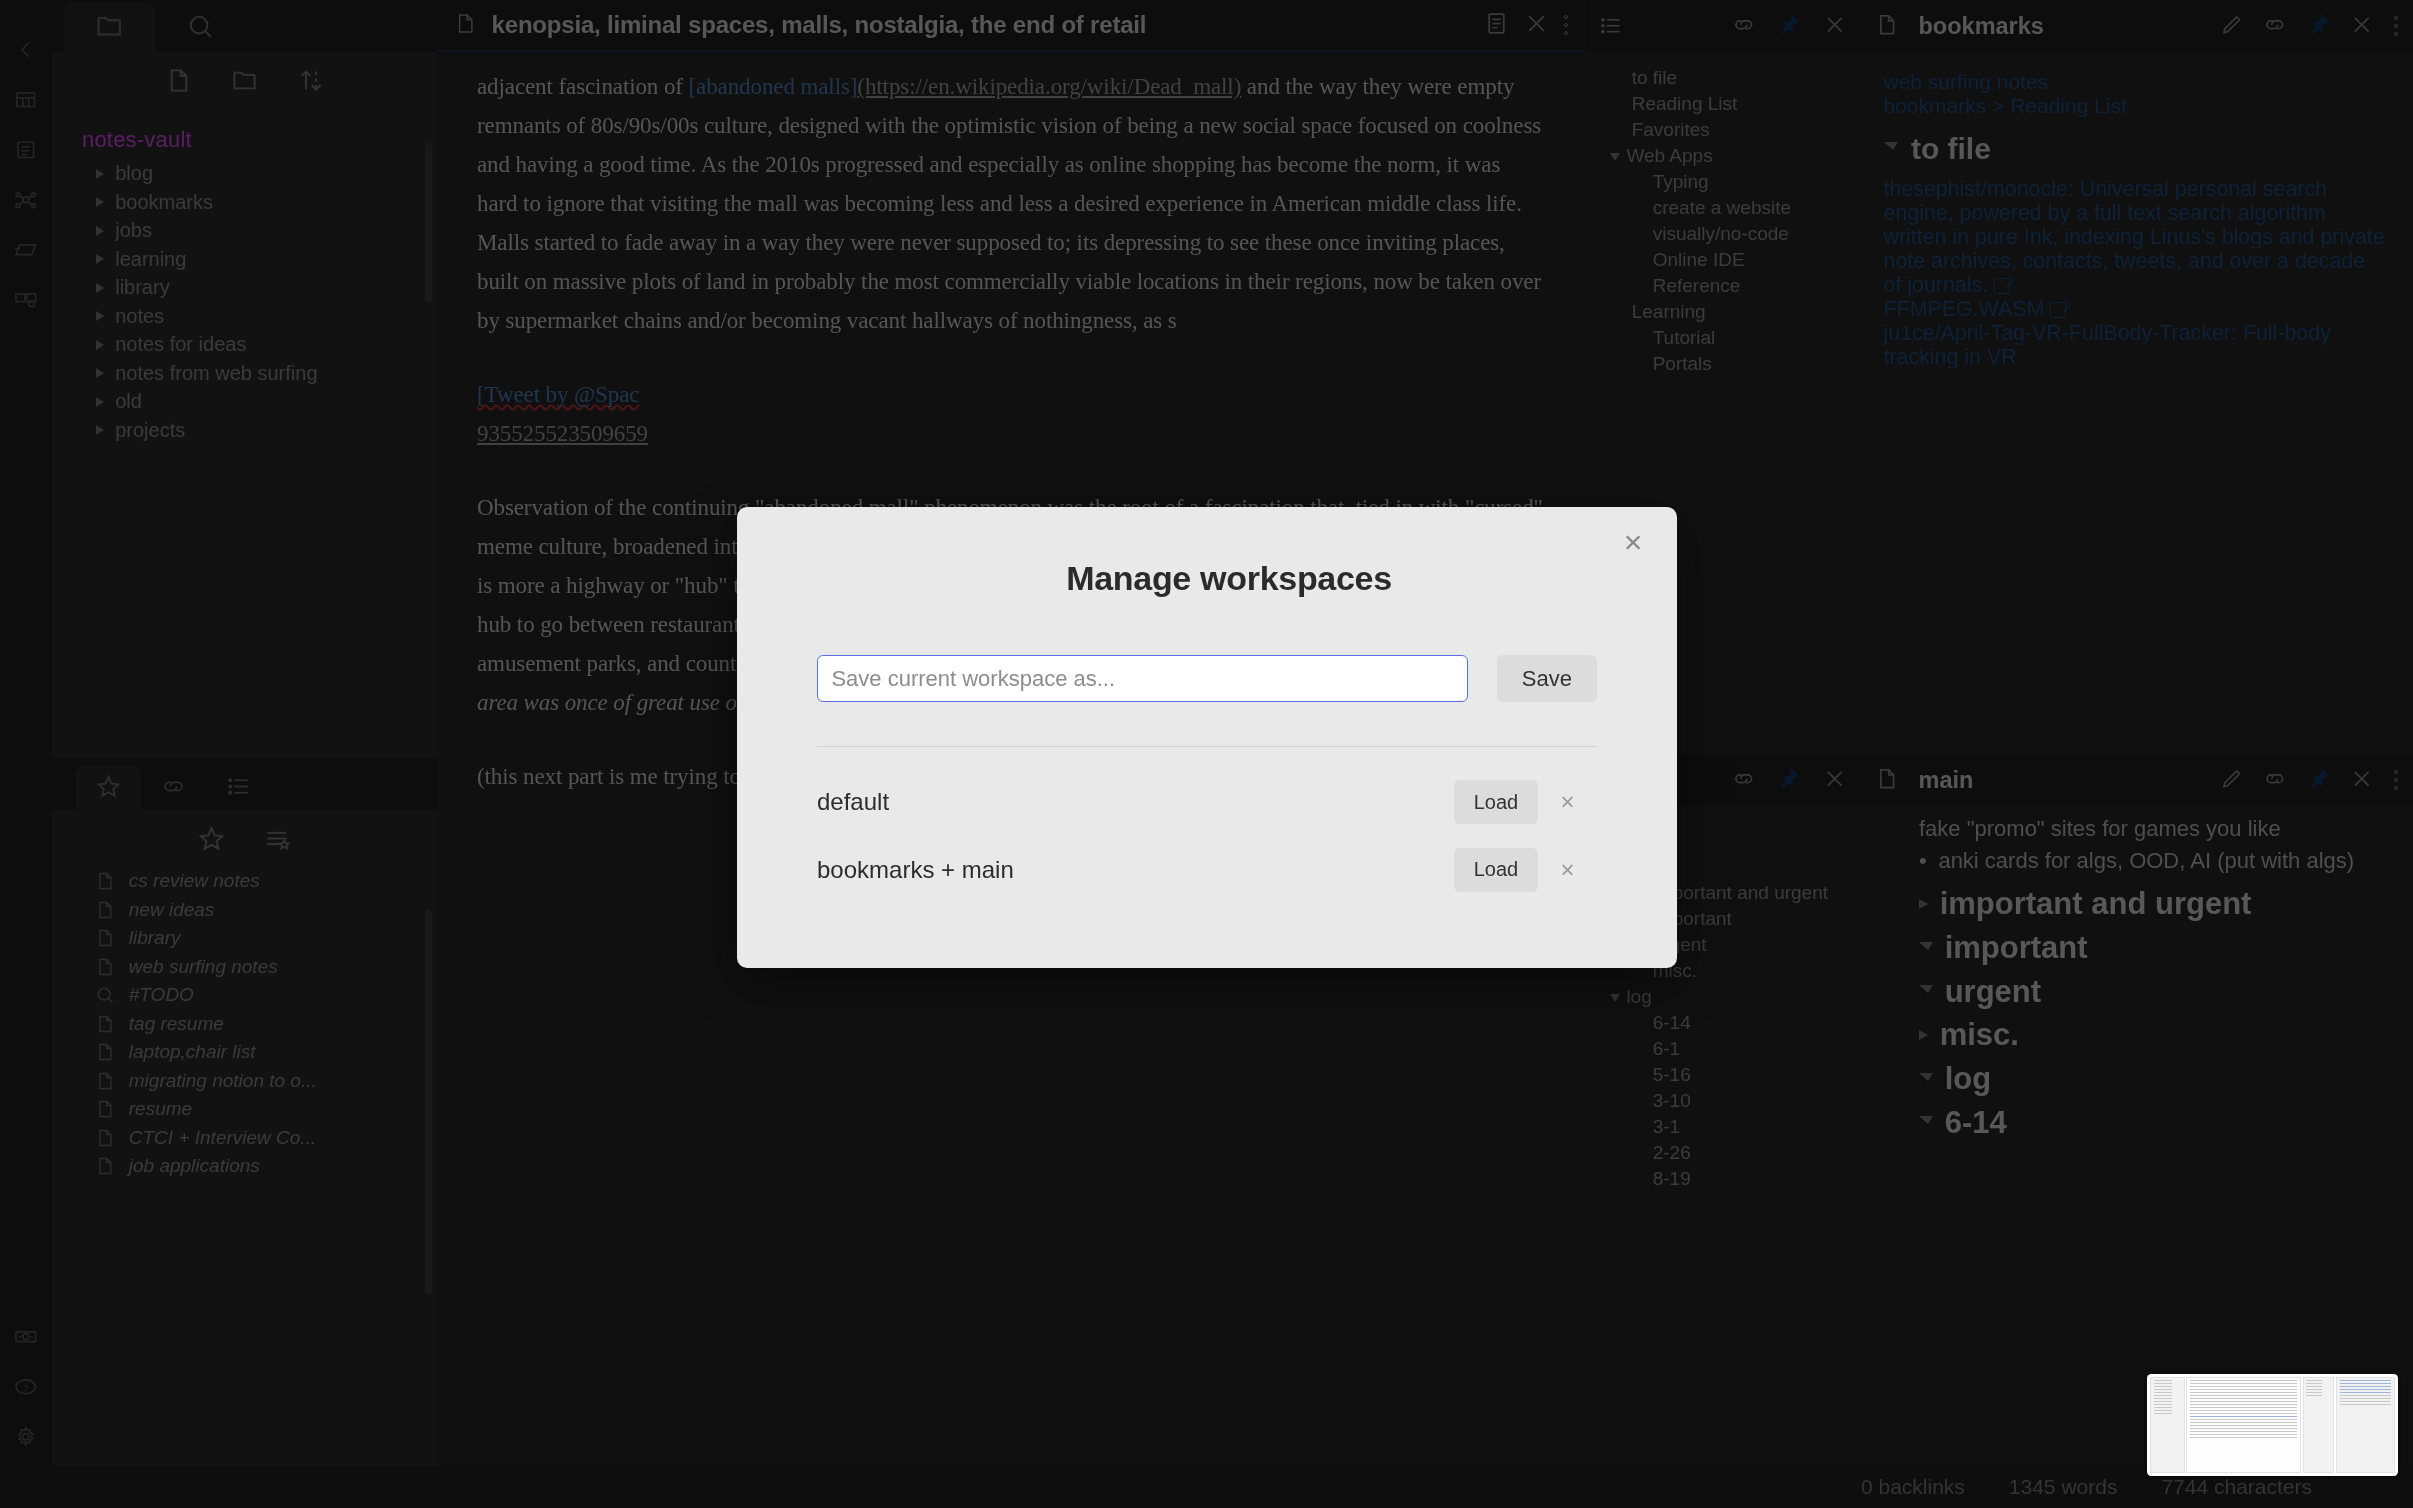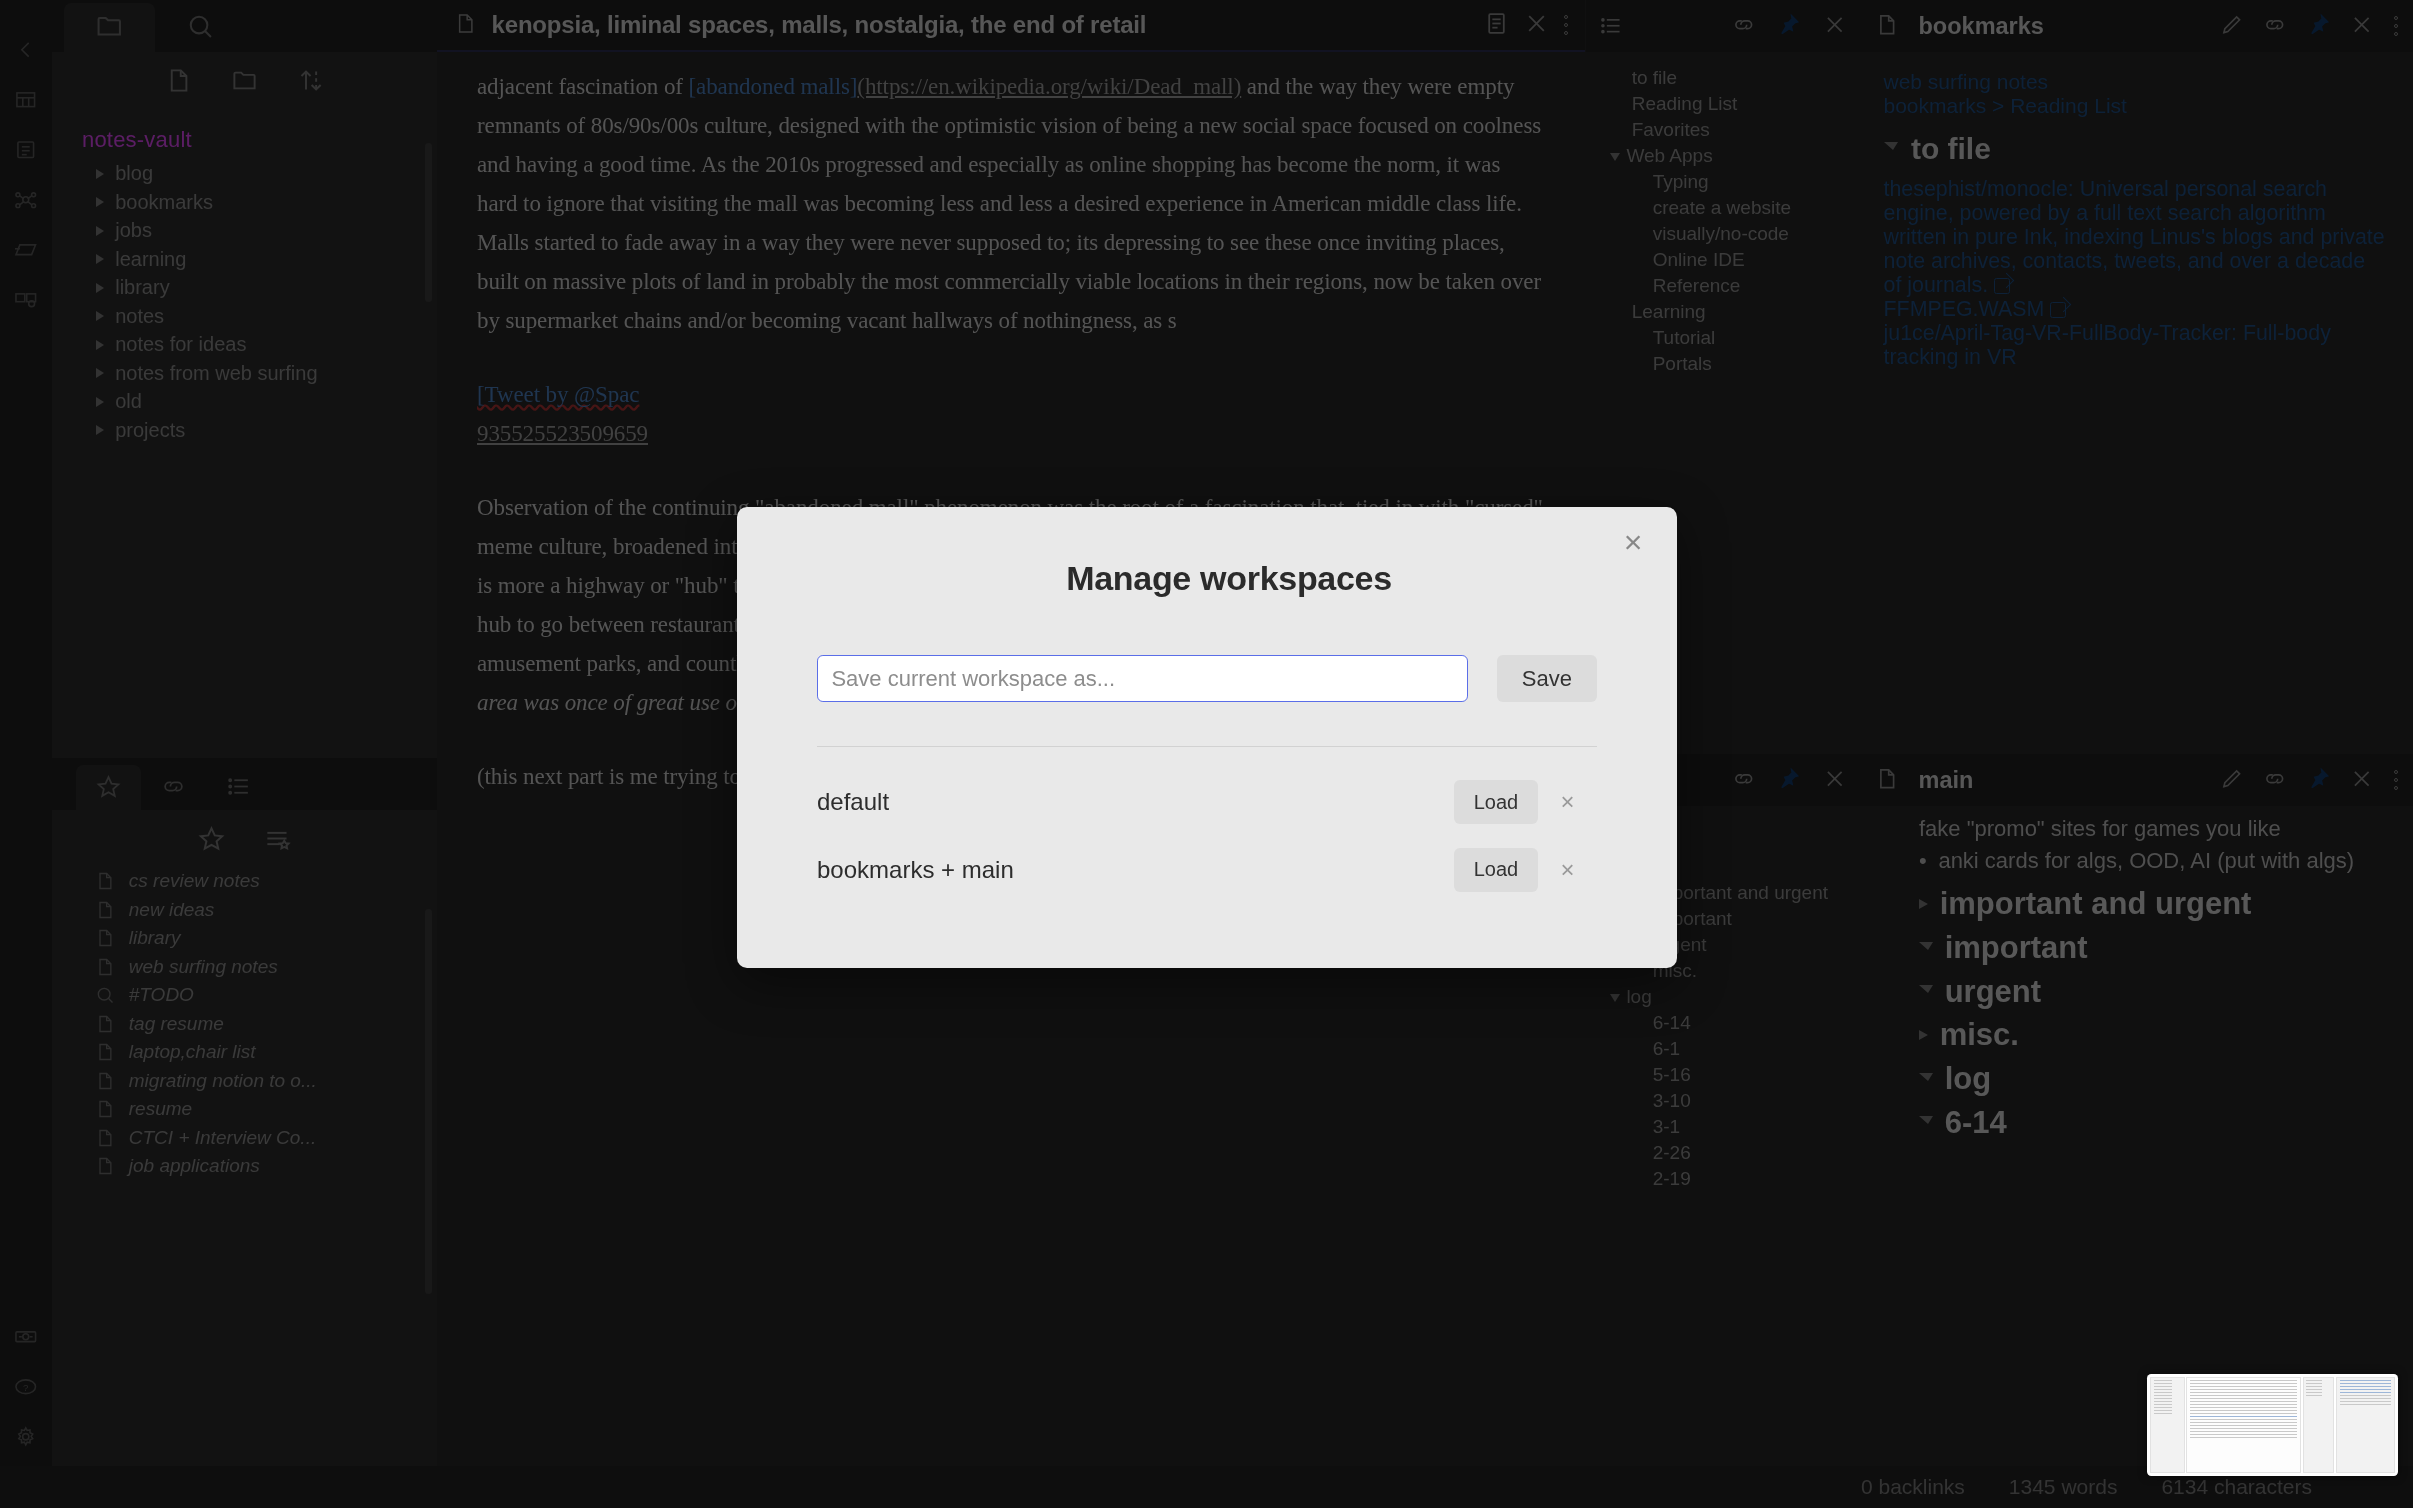--- a/index.html
+++ b/index.html
@@ -668,21 +668,21 @@
           <div class="mp-row">
             <span style="width:60px;flex:0 0 auto"></span>
             <span class="lbl">3-1</span>
           </div>
           <div class="mp-row">
             <span style="width:60px;flex:0 0 auto"></span>
             <span class="lbl">2-26</span>
           </div>
           <div class="mp-row">
             <span style="width:60px;flex:0 0 auto"></span>
-            <span class="lbl">2-19</span>
+            <span class="lbl">8-19</span>
           </div>
         </div>
     </div>
   </div>
 
   <div class="rightpanel">
     <div class="rp-head">
       <span>
         <svg viewBox="0 0 24 24">
             <path d="M6 3h8l5 5v13H6z"></path>
@@ -801,21 +801,21 @@
               <span>6-14</span>
             </div>
           </div>
       </div>
     </div>
   </div>
 
   <div class="statusbar">
     <span>0 backlinks</span>
     <span>1345 words</span>
-    <span>6134 characters</span>
+    <span>7744 characters</span>
   </div>
 
   <div class="dim-overlay"></div>
 
   <div class="thumb">
     <div class="tgrid">
       <div class="tcol c1">
         <div class="line short"></div>
           <div class="line short"></div>
           <div class="line short"></div>

